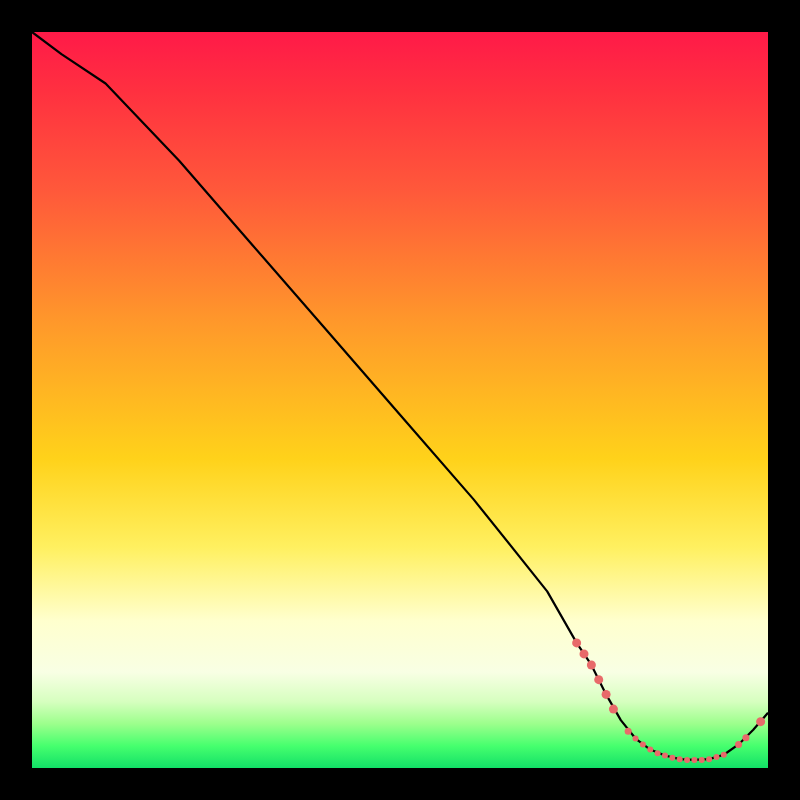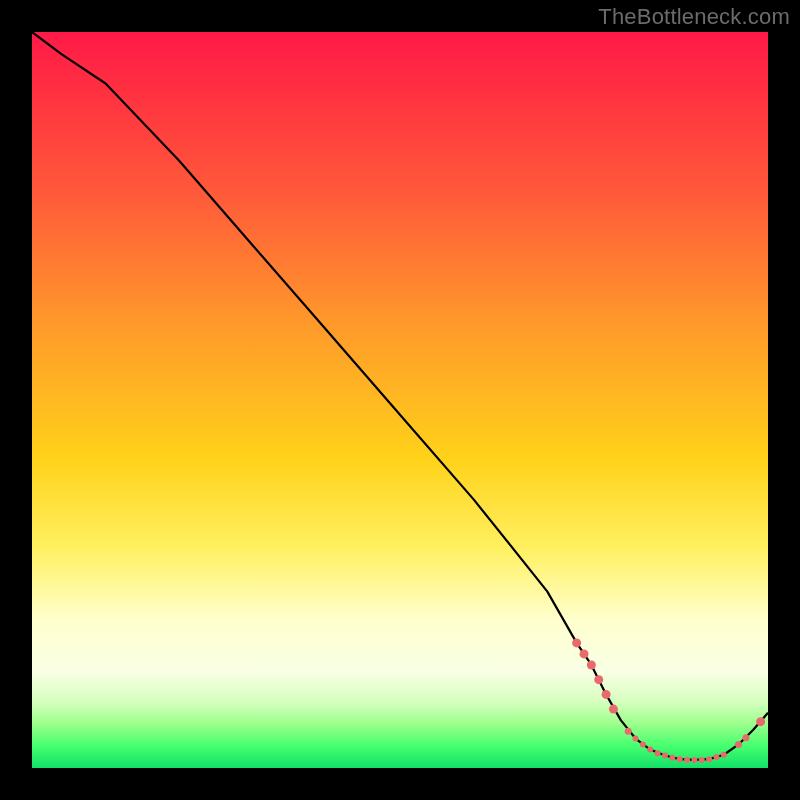--- a/index.html
+++ b/index.html
@@ -72,21 +72,20 @@
   }
   .curve circle.dot {
     fill: #e86a6a;
     stroke: none;
   }
 </style>
 </head>
 <body>
 
 <div class="stage">
-  <div class="attribution">TheBottleneck.com</div>
   <div class="plot">
     <div class="gradient"></div>
     <svg class="curve" viewBox="0 0 736 736" preserveAspectRatio="none">
       <path id="curve-path" class="line" d="M0.00 0.00 L29.44 22.08 L73.60 51.52 L147.20 128.80 L220.80 213.44 L294.40 298.08 L368.00 382.72 L441.60 467.36 L515.20 559.36 L544.64 610.88 L559.36 632.96 L574.08 662.40 L588.80 688.16 L603.52 706.56 L618.24 717.60 L632.96 723.49 L647.68 727.17 L662.40 727.90 L677.12 727.17 L691.84 722.75 L706.56 712.45 L721.28 697.73 L736.00 680.80"></path>
       <g id="marker-layer">
           <circle class="dot" cx="544.64" cy="610.88" r="4.5"></circle>
           <circle class="dot" cx="552.00" cy="621.92" r="4.5"></circle>
           <circle class="dot" cx="559.36" cy="632.96" r="4.5"></circle>
           <circle class="dot" cx="566.72" cy="647.68" r="4.5"></circle>
           <circle class="dot" cx="574.08" cy="662.40" r="4.5"></circle>

